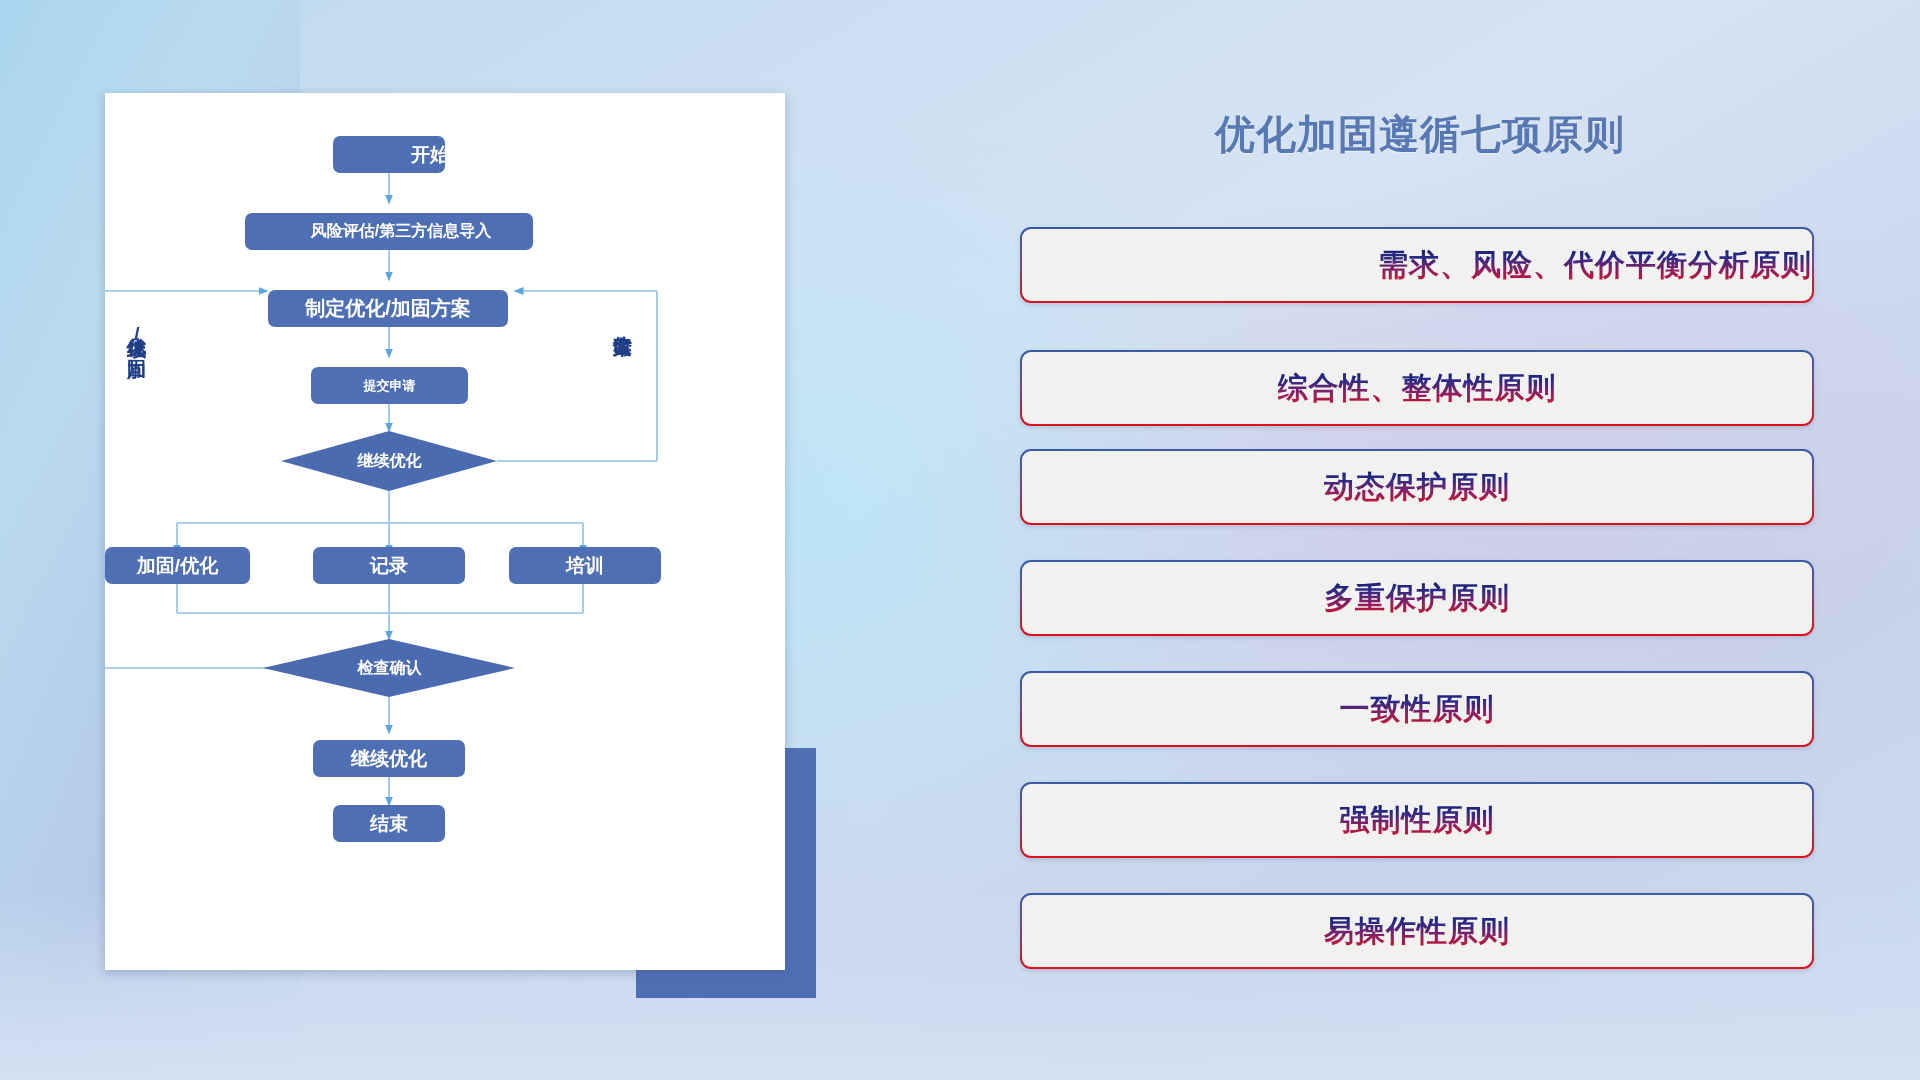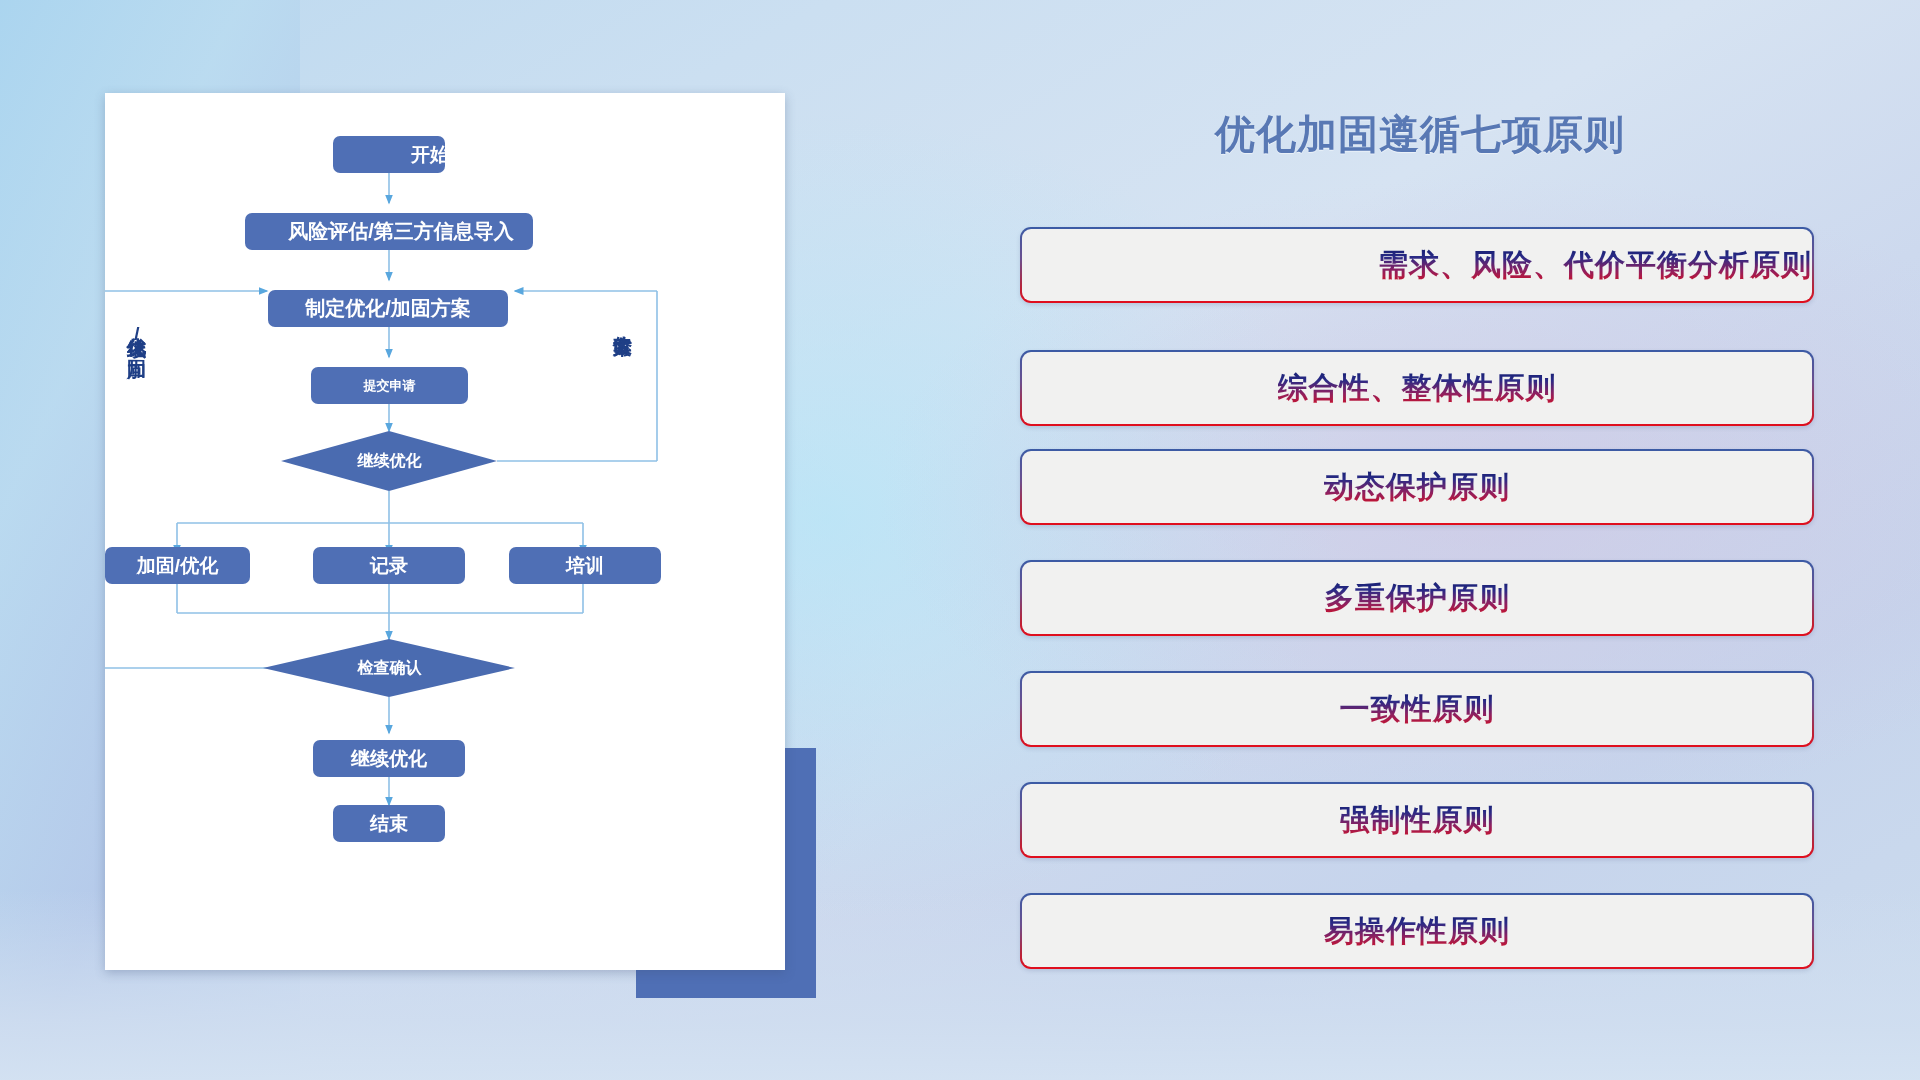--- a/index.html
+++ b/index.html
@@ -162,21 +162,21 @@
     </g>
     <g>
       <rect x="208" y="647" width="152" height="37" rx="7" fill="#4f6fb5"></rect>
     </g>
     <g>
       <rect x="228" y="712" width="112" height="37" rx="7" fill="#4f6fb5"></rect>
     </g>
   </svg>
 
   <div class="fc-label" style="left:228px;top:43px;width:112px;height:37px;font-size:19px;margin-left:41px;">开始</div>
-  <div class="fc-label" style="left:140px;top:120px;width:312px;height:37px;font-size:20px;border-radius:18px;">风险评估/第三方信息导入</div>
+  <div class="fc-label" style="left:140px;top:120px;width:312px;height:37px;font-size:16px;border-radius:18px;">风险评估/第三方信息导入</div>
   <div class="fc-label" style="left:163px;top:197px;width:240px;height:37px;font-size:20px;">制定优化/加固方案</div>
   <div class="fc-label" style="left:206px;top:274px;width:157px;height:37px;font-size:13px;">提交申请</div>
   <div class="fc-label" style="left:206px;top:350px;width:157px;height:37px;font-size:16px;">继续优化</div>
   <div class="fc-label" style="left:0px;top:454px;width:145px;height:37px;font-size:19px;">加固/优化</div>
   <div class="fc-label" style="left:208px;top:454px;width:152px;height:37px;font-size:19px;">记录</div>
   <div class="fc-label" style="left:404px;top:454px;width:152px;height:37px;font-size:19px;">培训</div>
   <div class="fc-label" style="left:206px;top:557px;width:157px;height:37px;font-size:16px;">检查确认</div>
   <div class="fc-label" style="left:208px;top:647px;width:152px;height:37px;font-size:19px;">继续优化</div>
   <div class="fc-label" style="left:228px;top:712px;width:112px;height:37px;font-size:19px;">结束</div>
 

